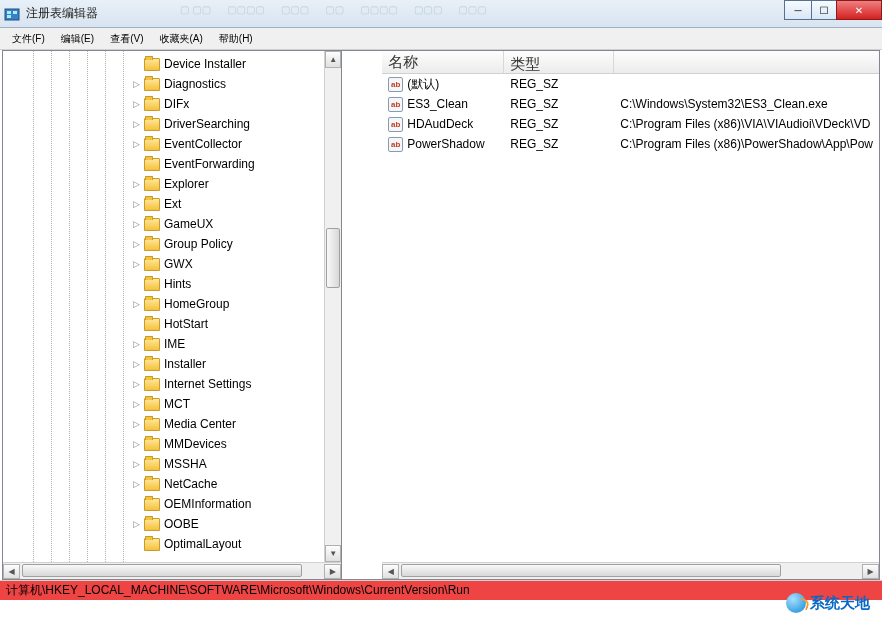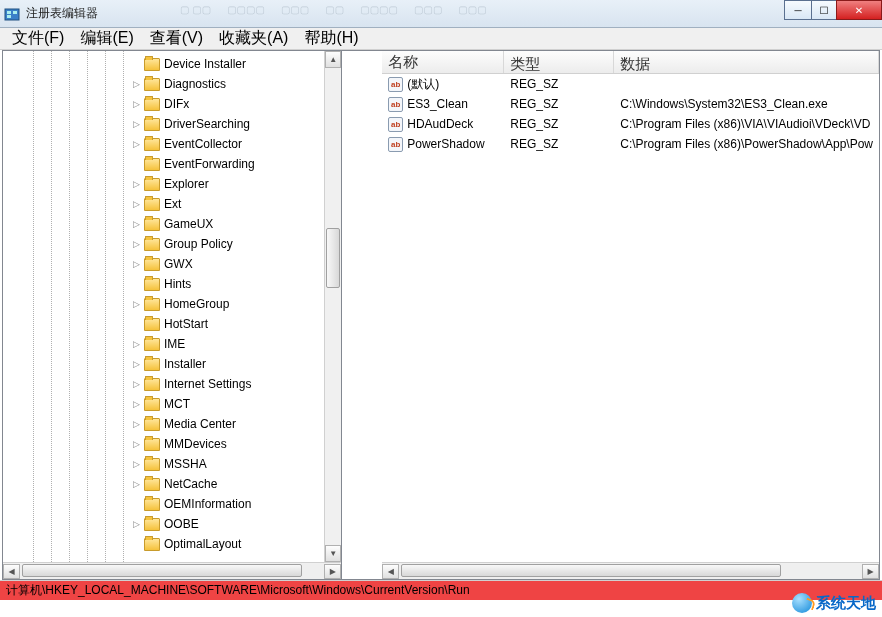--- a/index.html
+++ b/index.html
@@ -4,21 +4,21 @@
 <style>
 * { box-sizing: border-box; margin: 0; padding: 0; }
 body { font-family: "Microsoft YaHei", "Segoe UI", Tahoma, sans-serif; font-size: 12px; background: #fff; width: 882px; height: 617px; overflow: hidden; position: relative; }
 .titlebar { height: 28px; background: linear-gradient(#e8f0f8,#d8e4f0); border-bottom: 1px solid #a0b0c0; display: flex; align-items: center; padding: 0 4px; position: relative; }
 .titlebar .appicon { width: 16px; height: 16px; margin-right: 6px; }
 .titlebar .title { font-size: 12px; color: #222; }
 .winbtns { position: absolute; right: 0; top: 0; display: flex; height: 20px; }
 .winbtn { width: 28px; height: 20px; border: 1px solid #5a7090; background: linear-gradient(#f6fbff,#d9e7f5); display: flex; align-items: center; justify-content: center; margin-left: -1px; font-size: 10px; }
 .winbtn.max { width: 26px; }
 .winbtn.close { width: 46px; background: linear-gradient(#f08080,#d42020); color: #fff; border-color: #8a1a1a; }
-.menubar { height: 22px; background: #f0f0f0; border-bottom: 1px solid #d0d0d0; display: flex; align-items: center; padding: 0 4px; font-size: 16px; }
+.menubar { height: 22px; background: #f0f0f0; border-bottom: 1px solid #d0d0d0; display: flex; align-items: center; padding: 0 4px; font-size: 10px; }
 .menuitem { padding: 2px 8px; cursor: default; }
 .workarea { display: flex; height: 530px; border: 1px solid #828790; margin: 0 2px; gap: 40px; }
 .panel-left { width: 353px; border-right: 1px solid #828790; display: flex; flex-direction: column; background: #fff; position: relative; }
 .panel-right { flex: 1; display: flex; flex-direction: column; background: #fff; position: relative; }
 .tree { flex: 1; overflow: hidden; padding-top: 3px; padding-left: 2px; position: relative; }
 .tree-row { display: flex; align-items: center; height: 20px; padding-left: 126px; white-space: nowrap; }
 .tree-arrow { width: 11px; height: 11px; display: inline-flex; align-items: center; justify-content: center; margin-right: 2px; color: #888; font-size: 9px; }
 .tree-arrow.blank { visibility: hidden; }
 .folder-icon { width: 16px; height: 13px; background: linear-gradient(#ffe69a,#f5c23c); border: 1px solid #c89b2c; border-radius: 1px 1px 0 0; margin-right: 4px; position: relative; }
 .folder-icon::before { content: ""; position: absolute; top: -3px; left: 0; width: 6px; height: 3px; background: #f5c23c; border: 1px solid #c89b2c; border-bottom: none; border-radius: 1px 1px 0 0; }
@@ -35,21 +35,21 @@
 .val-icon { width: 15px; height: 15px; border: 1px solid #8a9bb0; background: #f4f6fa; border-radius: 2px; margin-right: 4px; display: inline-flex; align-items: center; justify-content: center; font-size: 8px; font-weight: bold; color: #c04020; flex-shrink: 0; }
 .hscroll { height: 17px; background: #f0f0f0; border-top: 1px solid #d0d0d0; display: flex; align-items: center; position: relative; }
 .hscroll .arrow { width: 17px; height: 15px; background: linear-gradient(#fdfdfd,#e0e0e0); border: 1px solid #b0b0b0; display: flex; align-items: center; justify-content: center; font-size: 8px; color: #555; }
 .hscroll .track { flex: 1; height: 15px; background: #efefef; position: relative; }
 .hscroll .thumb { position: absolute; top: 0; height: 13px; background: linear-gradient(#f8f8f8,#d8d8d8); border: 1px solid #a0a0a0; border-radius: 2px; }
 .vscroll { position: absolute; right: 0; top: 0; bottom: 17px; width: 17px; background: #f0f0f0; border-left: 1px solid #d0d0d0; display: flex; flex-direction: column; }
 .vsarrow { height: 17px; background: linear-gradient(#fdfdfd,#e0e0e0); border: 1px solid #b0b0b0; display: flex; align-items: center; justify-content: center; font-size: 8px; color: #555; }
 .vstrack { flex: 1; position: relative; }
 .vsthumb { position: absolute; left: 1px; right: 1px; background: linear-gradient(90deg,#f8f8f8,#d8d8d8); border: 1px solid #a0a0a0; border-radius: 2px; }
 .statusbar { height: 20px; background: #ef4444; border-top: 1px solid #d0d0d0; padding: 2px 6px; font-size: 12px; display: flex; align-items: center; }
-.watermark { position: absolute; right: 6px; bottom: 4px; display: flex; align-items: center; font-size: 15px; color: #0868c8; font-weight: bold; }
+.watermark { position: absolute; right: 12px; bottom: 4px; display: flex; align-items: center; font-size: 15px; color: #0868c8; font-weight: bold; }
 .watermark .globe { width: 20px; height: 20px; border-radius: 50%; background: radial-gradient(circle at 35% 30%, #a8e0ff, #1088d8); margin-right: 4px; position: relative; }
 .watermark .globe::after { content: ""; position: absolute; right: -3px; top: 6px; width: 8px; height: 8px; border: 2px solid #ff9a20; border-left: none; border-bottom: none; border-radius: 0 6px 0 0; transform: rotate(20deg); }
 .faded-tabs { position: absolute; top: 4px; left: 180px; right: 120px; height: 18px; display: flex; gap: 16px; opacity: 0.25; font-size: 10px; color: #567; overflow: hidden; }
 </style>
 </head>
 <body>
 
 <div class="titlebar">
   <svg class="appicon" viewBox="0 0 16 16">
       <rect x="1" y="3" width="14" height="11" fill="#3a80c8" stroke="#205080"></rect>
@@ -230,21 +230,20 @@
           <div class="thumb" style="left:2px;width:280px"></div>
         </div>
       <div class="arrow">▶</div>
     </div>
   </div>
 
   <div class="panel-right">
     <div class="list-header">
       <div class="col col-name">名称</div>
       <div class="col col-type">类型</div>
-      <div class="col col-data">数据</div>
     </div>
     <div class="list-body" id="list-body">
         <div class="list-row">
           <div class="col col-name">
             <span class="val-icon">ab</span>
             <span>(默认)</span>
           </div>
           <div class="col col-type">REG_SZ</div>
         </div>
         <div class="list-row">

